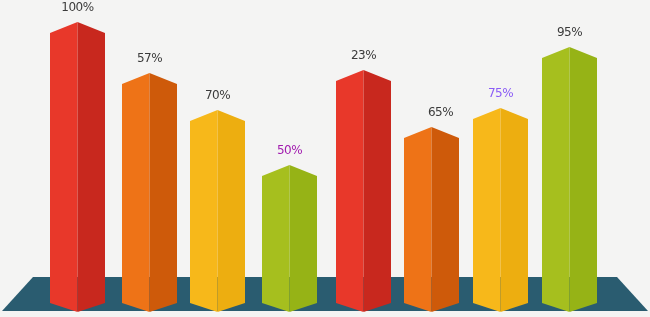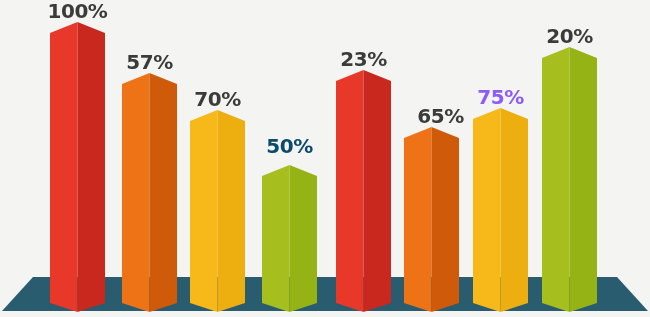--- a/index.html
+++ b/index.html
@@ -24,22 +24,22 @@
     position: absolute;
     left: 0;
     top: 0;
     width: 650px;
     height: 317px;
     display: block;
   }
   .bar-label {
     position: absolute;
     font-family: "DejaVu Sans", "Liberation Sans", sans-serif;
-    font-weight: bold;
-    font-size: 20px;
+    font-weight: normal;
+    font-size: 12px;
     letter-spacing: -0.5px;
     color: #3b3b3b;
     text-align: center;
     white-space: nowrap;
     transform: translateX(-50%);
     line-height: 1;
     user-select: none;
   }
 </style>
 </head>
@@ -86,20 +86,20 @@
           <polygon fill="#a6bf1e" points="542,58 569.5,47 569.5,312 542,303"></polygon>
           <polygon fill="#96b316" points="569.5,47 597,58 597,303 569.5,312"></polygon>
         </g>
       </g>
   </svg>
 
   <div id="labels-layer">
       <div class="bar-label" style="left: 77.5px; top: 1px; color: rgb(59, 59, 59);">100%</div>
       <div class="bar-label" style="left: 149.5px; top: 52px; color: rgb(59, 59, 59);">57%</div>
       <div class="bar-label" style="left: 217.5px; top: 89px; color: rgb(59, 59, 59);">70%</div>
-      <div class="bar-label" style="left: 289.5px; top: 136px; color: #0c4a6e;">50%</div>
+      <div class="bar-label" style="left: 289.5px; top: 144px; color: #a21caf;">50%</div>
       <div class="bar-label" style="left: 363.5px; top: 49px; color: rgb(59, 59, 59);">23%</div>
       <div class="bar-label" style="left: 431.5px; top: 106px; color: rgb(59, 59, 59); margin-left: 9px;">65%</div>
       <div class="bar-label" style="left: 500.5px; top: 87px; color: #8b5cf6;">75%</div>
-      <div class="bar-label" style="left: 569.5px; top: 26px; color: rgb(59, 59, 59);">20%</div>
+      <div class="bar-label" style="left: 569.5px; top: 26px; color: rgb(59, 59, 59);">95%</div>
     </div>
 
 </div>
 
 </body></html>

